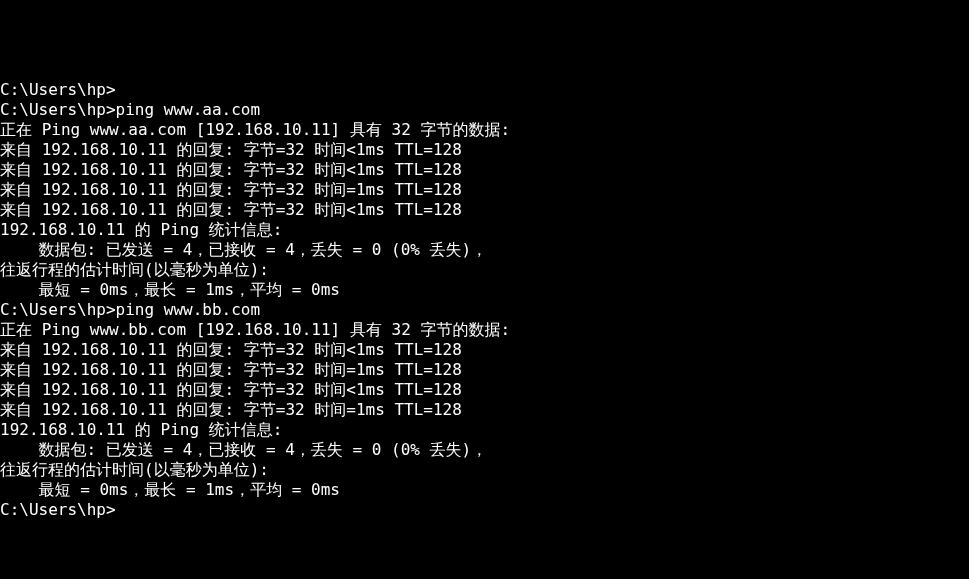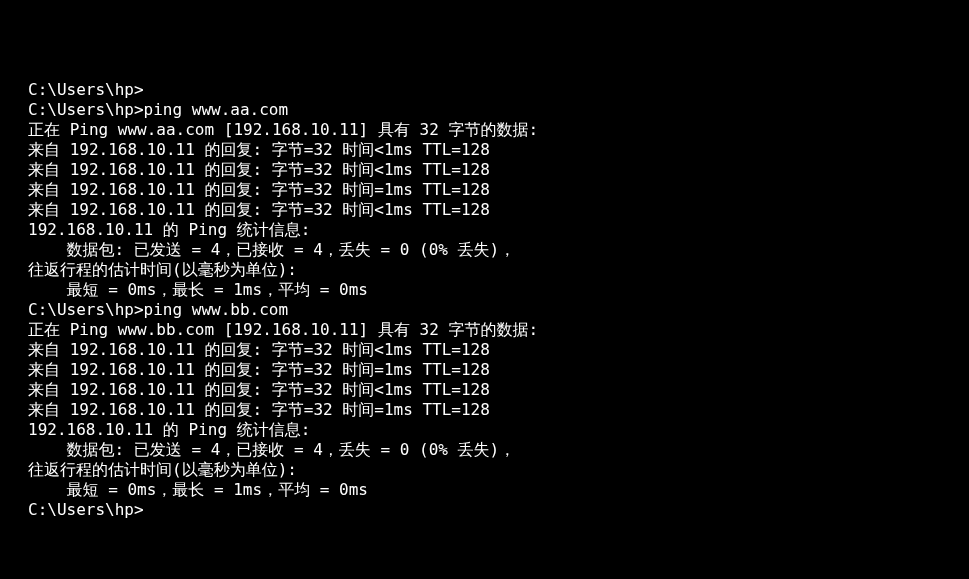--- a/index.html
+++ b/index.html
@@ -17,21 +17,20 @@
       width: 969px;
       height: 579px;
       overflow: hidden;
       white-space: pre;
     }
     .terminal {
       padding: 0;
     }
     .line {
       display: block;
-      margin-left: 28px;
     }
   </style>
 </head>
 <body>
 
 
 
 <div class="terminal"><span class="line">C:\Users\hp&gt;</span><span class="line">C:\Users\hp&gt;ping www.aa.com</span><span class="line"></span><span class="line">正在 Ping www.aa.com [192.168.10.11] 具有 32 字节的数据:</span><span class="line">来自 192.168.10.11 的回复: 字节=32 时间&lt;1ms TTL=128</span><span class="line">来自 192.168.10.11 的回复: 字节=32 时间&lt;1ms TTL=128</span><span class="line">来自 192.168.10.11 的回复: 字节=32 时间=1ms TTL=128</span><span class="line">来自 192.168.10.11 的回复: 字节=32 时间&lt;1ms TTL=128</span><span class="line"></span><span class="line">192.168.10.11 的 Ping 统计信息:</span><span class="line">    数据包: 已发送 = 4，已接收 = 4，丢失 = 0 (0% 丢失)，</span><span class="line">往返行程的估计时间(以毫秒为单位):</span><span class="line">    最短 = 0ms，最长 = 1ms，平均 = 0ms</span><span class="line"></span><span class="line">C:\Users\hp&gt;ping www.bb.com</span><span class="line"></span><span class="line">正在 Ping www.bb.com [192.168.10.11] 具有 32 字节的数据:</span><span class="line">来自 192.168.10.11 的回复: 字节=32 时间&lt;1ms TTL=128</span><span class="line">来自 192.168.10.11 的回复: 字节=32 时间=1ms TTL=128</span><span class="line">来自 192.168.10.11 的回复: 字节=32 时间&lt;1ms TTL=128</span><span class="line">来自 192.168.10.11 的回复: 字节=32 时间=1ms TTL=128</span><span class="line"></span><span class="line">192.168.10.11 的 Ping 统计信息:</span><span class="line">    数据包: 已发送 = 4，已接收 = 4，丢失 = 0 (0% 丢失)，</span><span class="line">往返行程的估计时间(以毫秒为单位):</span><span class="line">    最短 = 0ms，最长 = 1ms，平均 = 0ms</span><span class="line"></span><span class="line">C:\Users\hp&gt;</span></div>
 
 

